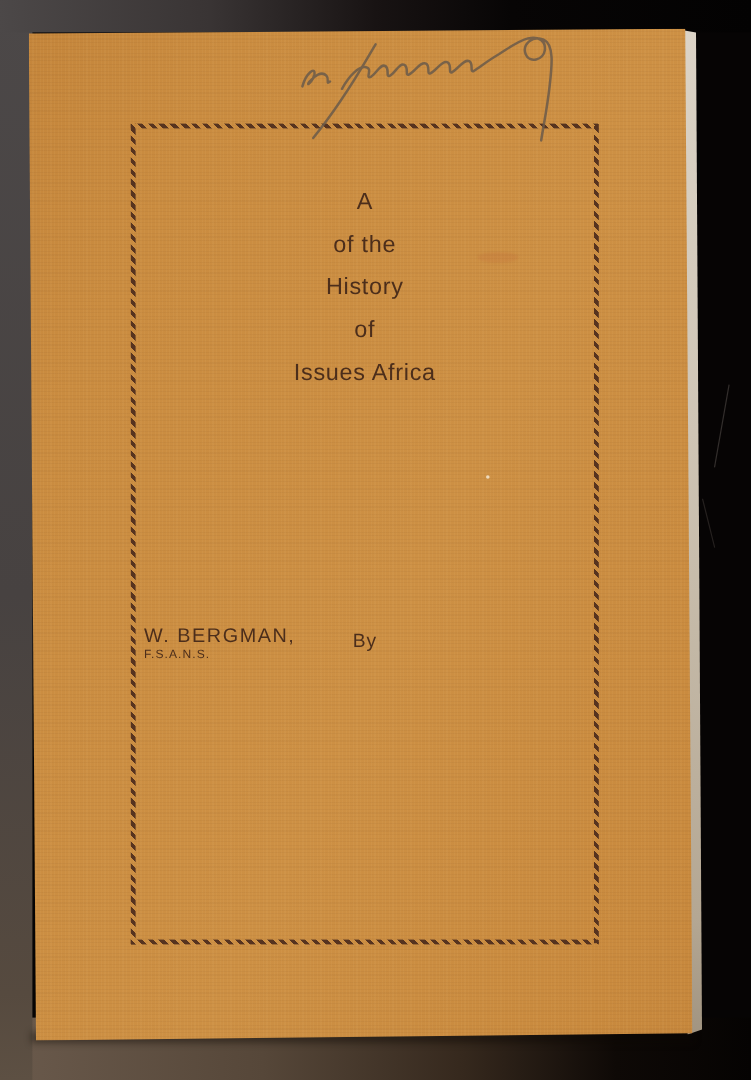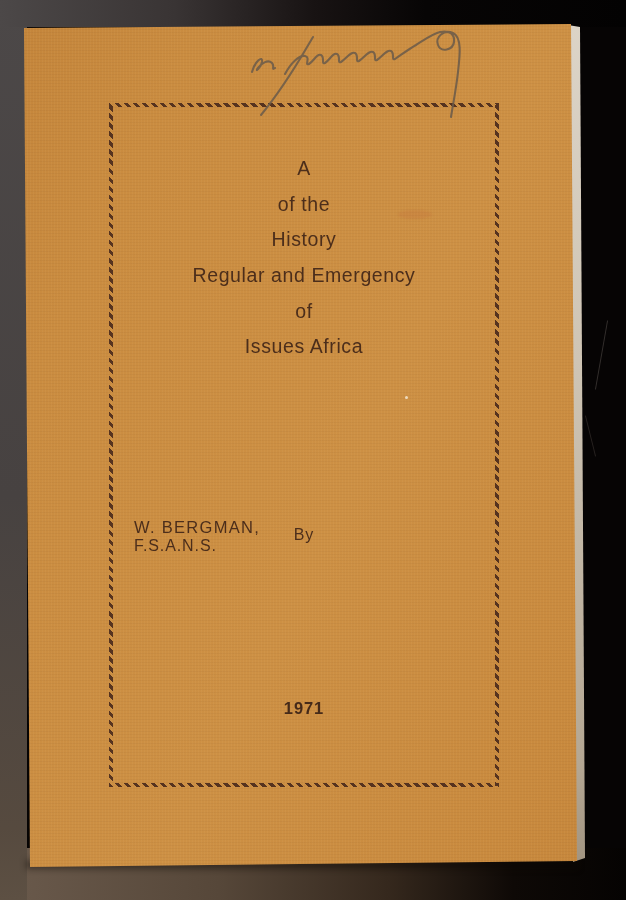--- a/index.html
+++ b/index.html
@@ -99,23 +99,23 @@
     display: flex; align-items: center; justify-content: center;
   }
   .author-line {
     top: 524px; height: 24px;
     display: flex; align-items: baseline; justify-content: center;
     font-size: 16.5px;
     letter-spacing: 1.3px;
     flex-direction: column;
   }
   .author-line .creds {
-    font-size: 16px;
+    font-size: 10px;
     letter-spacing: 0.9px;
-    margin-left: 24px;
+    margin-left: 10px;
   }
   .year-line {
     top: 697px; height: 23px;
     font-weight: bold;
     font-size: 16.5px;
     letter-spacing: 0.9px;
     color: #452a19;
     display: flex; align-items: center; justify-content: center;
   }
 
@@ -154,32 +154,30 @@
       <div class="edge t"></div>
       <div class="edge b"></div>
       <div class="edge l"></div>
       <div class="edge r"></div>
     </div>
 
     <div class="abs cover-text-col title-block">
       <div class="title-line">A</div>
       <div class="title-line">of the</div>
       <div class="title-line">History</div>
-      <div class="title-line">Regular and Emergency</div>
       <div class="title-line">of</div>
       <div class="title-line">Issues Africa</div>
     </div>
 
     <div class="abs cover-text-col by-line">By</div>
     <div class="abs cover-text-col author-line">
       <span>W. BERGMAN,</span>
       <span class="creds">F.S.A.N.S.</span>
     </div>
 
-    <div class="abs cover-text-col year-line">1971</div>
 
     <div class="abs smudge"></div>
     <div class="abs speck"></div>
 
     <svg class="abs signature-svg" width="626" height="900" viewBox="0 0 626 900" aria-label="Illegible handwritten owner's signature in ink at top of cover">
       <g fill="none" stroke="#6b5b4a" stroke-width="2.1" stroke-linecap="round" opacity="0.85">
 
         <path d="M252,72 C255,61 263,55 262,62 C261,68 254,73 258,68 C262,63 268,59 272,63 C275,66 271,71 275,68"></path>
 
         <path d="M313,37 C305,50 288,82 261,115"></path>

